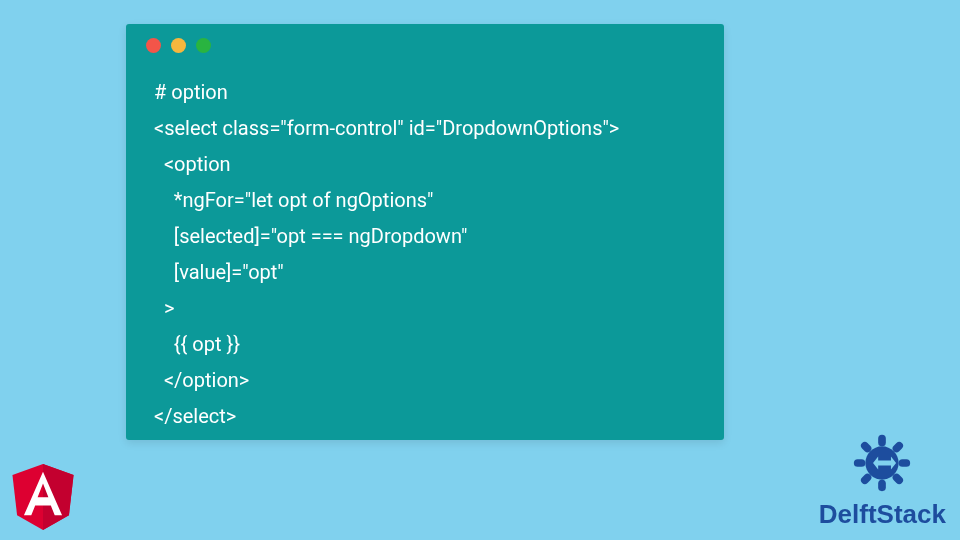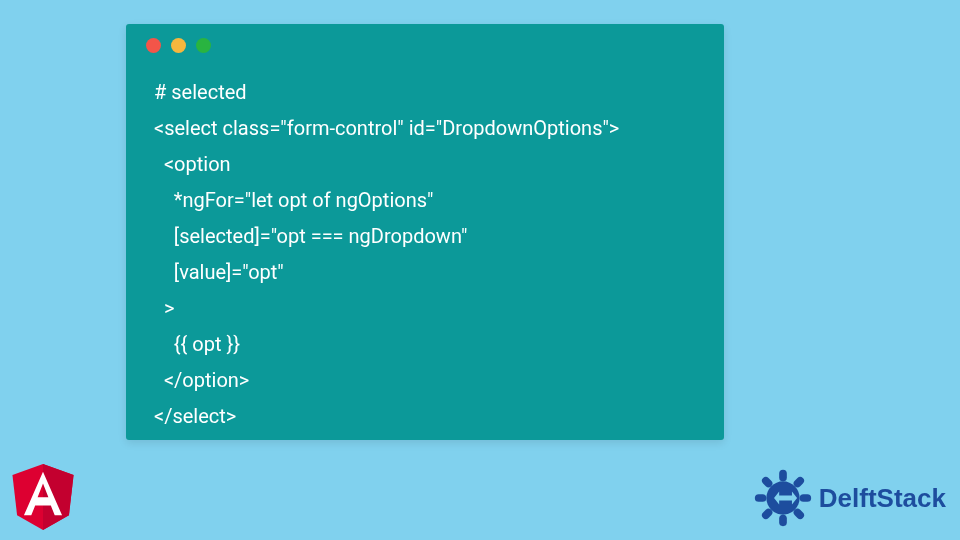--- a/index.html
+++ b/index.html
@@ -53,33 +53,34 @@
     position: absolute;
     right: 14px;
     bottom: 10px;
     display: flex;
     align-items: center;
     gap: 4px;
     color: #1d4d9e;
     font-weight: 700;
     font-size: 26px;
     font-family: "Segoe UI", Arial, sans-serif;
+    flex-direction: column;
   }
   .delftstack svg { width: 64px; height: 64px; }
 </style>
 </head>
 <body>
 
 <div class="code-window">
   <div class="titlebar">
     <span class="dot dot-red"></span>
     <span class="dot dot-yellow"></span>
     <span class="dot dot-green"></span>
   </div>
-  <pre class="code"><span># selected</span>
+  <pre class="code"><span># option</span>
 <span>&lt;select class="form-control" id="DropdownOptions"&gt;</span>
 <span>  &lt;option</span>
 <span>    *ngFor="let opt of ngOptions"</span>
 <span>    [selected]="opt === ngDropdown"</span>
 <span>    [value]="opt"</span>
 <span>  &gt;</span>
 <span>    {{ opt }}</span>
 <span>  &lt;/option&gt;</span>
 <span>&lt;/select&gt;</span></pre>
 </div>

